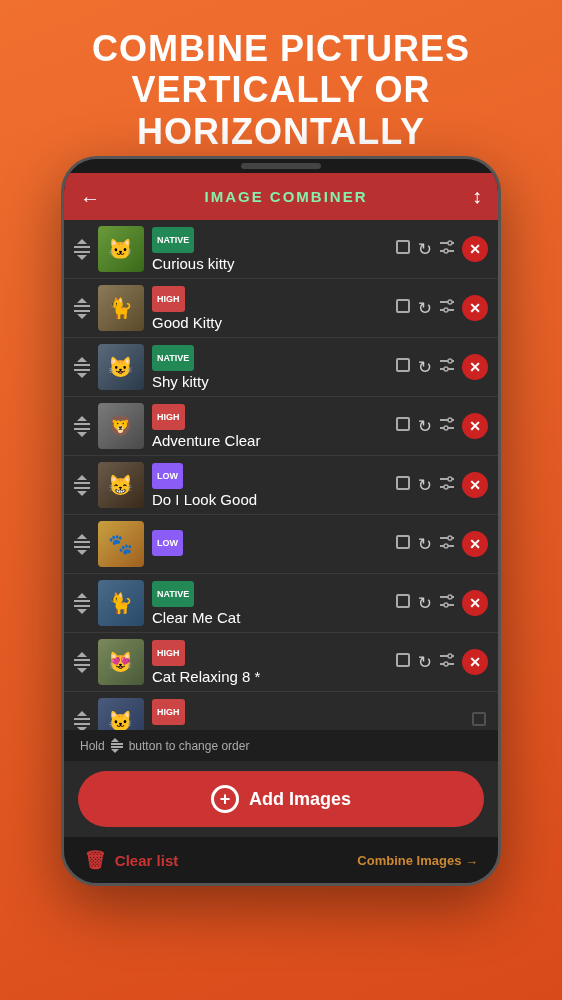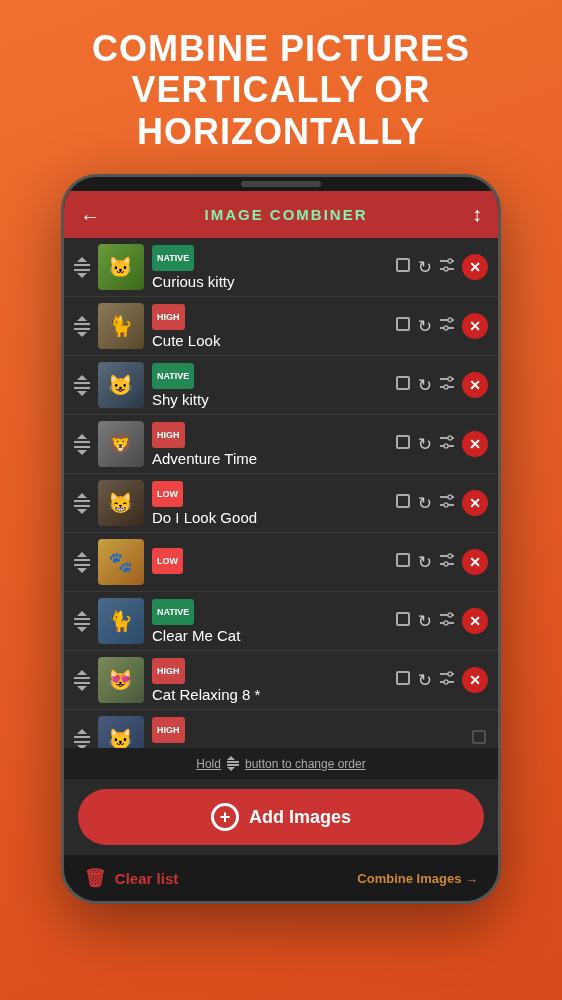--- a/index.html
+++ b/index.html
@@ -14,21 +14,21 @@
       overflow: hidden;
     }
 
     .headline {
       text-align: center;
       color: white;
       font-size: 36px;
       font-weight: 900;
       line-height: 1.15;
       text-transform: uppercase;
-      padding: 28px 30px 22px;
+      padding: 28px 30px 4px;
       letter-spacing: 1px;
     }
 
     .phone-container {
       width: 440px;
       background: #2a2a2a;
       border-radius: 36px;
       overflow: hidden;
       box-shadow: 0 20px 60px rgba(0,0,0,0.4);
       position: relative;
@@ -131,21 +131,21 @@
       font-size: 9px;
       font-weight: 700;
       padding: 8px 5px;
       border-radius: 3px;
       display: inline-block;
       margin-bottom: 2px;
       width: fit-content;
     }
     .badge-native { background: #228855; color: white; }
     .badge-high { background: #cc4444; color: white; }
-    .badge-low { background: #ef4444; color: white; }
+    .badge-low { background: #8b5cf6; color: white; }
 
     .item-name {
       color: white;
       font-size: 15px;
       font-weight: 500;
     }
 
     .item-actions {
       display: flex;
       align-items: center;
@@ -188,25 +188,24 @@
       align-items: center;
       justify-content: center;
       font-size: 20px;
     }
 
     .hold-hint {
       background: #1e1e1e;
       padding: 8px 16px;
       display: flex;
       align-items: center;
-      justify-content: center;
+      justify-content: flex-start;
       gap: 6px;
       color: #aaa;
       font-size: 12px;
-      text-decoration: underline;
     }
     .hint-icon {
       display: flex;
       flex-direction: column;
       gap: 1px;
     }
     .hint-icon .h-arrow-up {
       width: 0; height: 0;
       border-left: 4px solid transparent;
       border-right: 4px solid transparent;
@@ -343,21 +342,21 @@
       <div class="arrow-up"></div>
       <div class="line"></div>
       <div class="line"></div>
       <div class="arrow-down"></div>
     </div>
     <div class="item-thumb thumb-kitty2">
       <div class="thumb-inner">🐈</div>
     </div>
     <div class="item-info">
       <span class="item-badge badge-high">HIGH</span>
-      <span class="item-name">Cute Look</span>
+      <span class="item-name">Good Kitty</span>
     </div>
 
     <div class="item-actions">
       <span class="action-icon" style="color:#aaa;">
         <svg width="18" height="18" viewBox="0 0 18 18" fill="none" xmlns="http://www.w3.org/2000/svg">
           <rect x="3" y="3" width="12" height="12" rx="1" stroke="#aaa" stroke-width="2" fill="none"></rect>
         </svg>
       </span>
       <span class="action-icon refresh-icon" style="font-size:17px;">↻</span>
       <span class="action-icon">
@@ -415,21 +414,21 @@
       <div class="arrow-up"></div>
       <div class="line"></div>
       <div class="line"></div>
       <div class="arrow-down"></div>
     </div>
     <div class="item-thumb thumb-adventure">
       <div class="thumb-inner">🦁</div>
     </div>
     <div class="item-info">
       <span class="item-badge badge-high">HIGH</span>
-      <span class="item-name">Adventure Time</span>
+      <span class="item-name">Adventure Clear</span>
     </div>
 
     <div class="item-actions">
       <span class="action-icon" style="color:#aaa;">
         <svg width="18" height="18" viewBox="0 0 18 18" fill="none" xmlns="http://www.w3.org/2000/svg">
           <rect x="3" y="3" width="12" height="12" rx="1" stroke="#aaa" stroke-width="2" fill="none"></rect>
         </svg>
       </span>
       <span class="action-icon refresh-icon" style="font-size:17px;">↻</span>
       <span class="action-icon">

